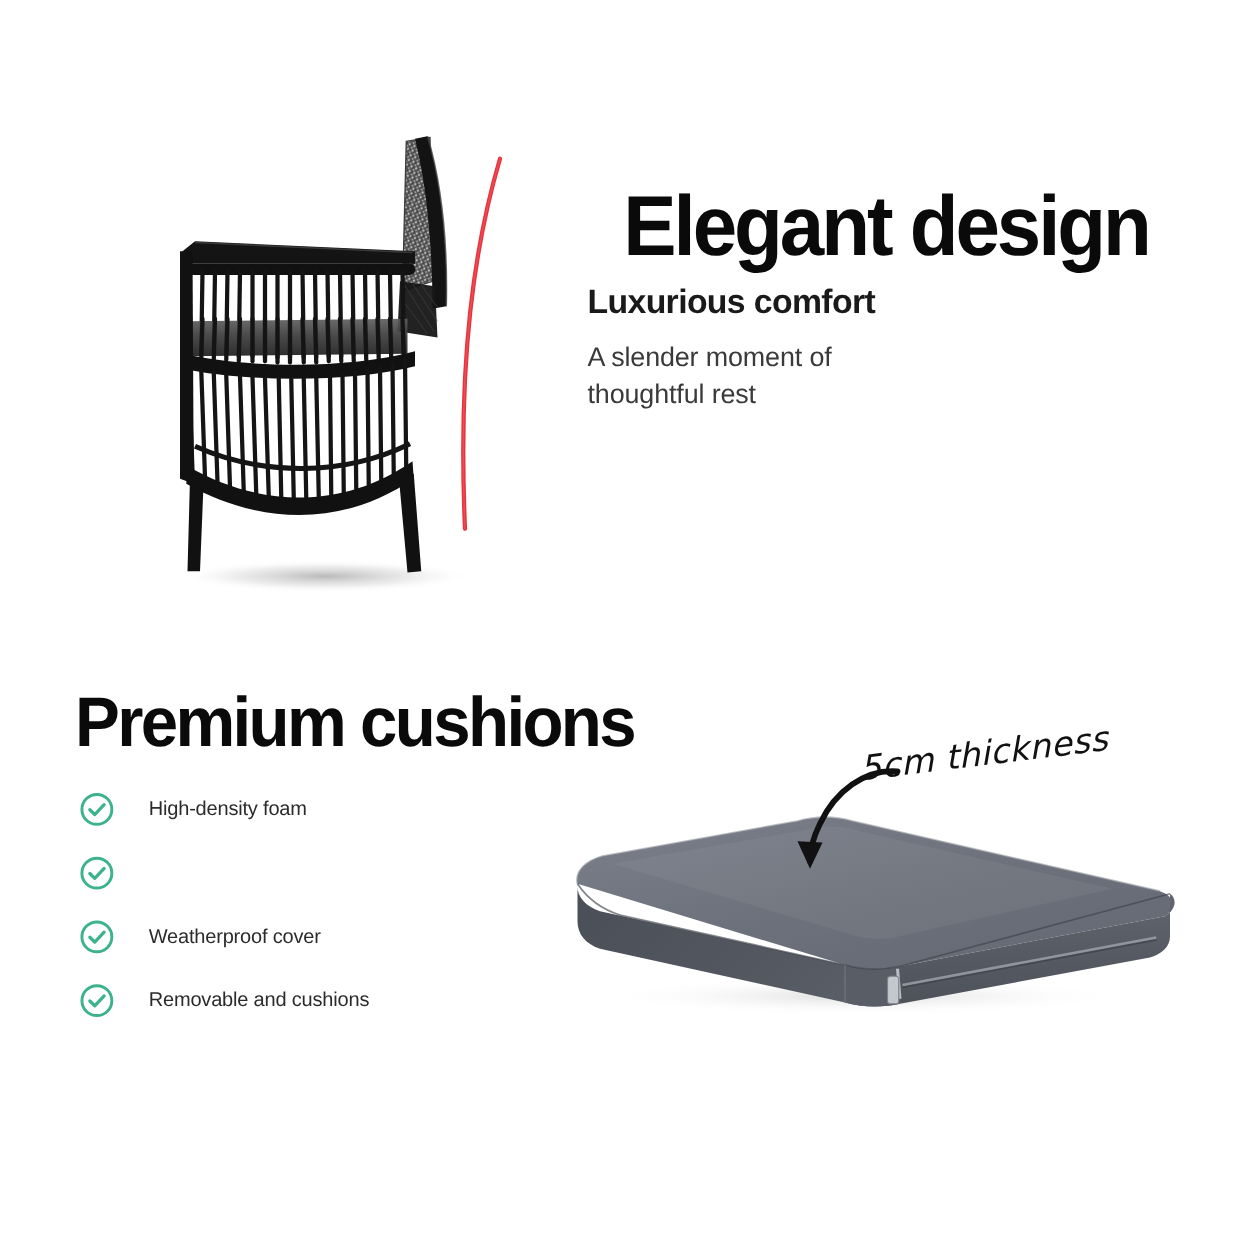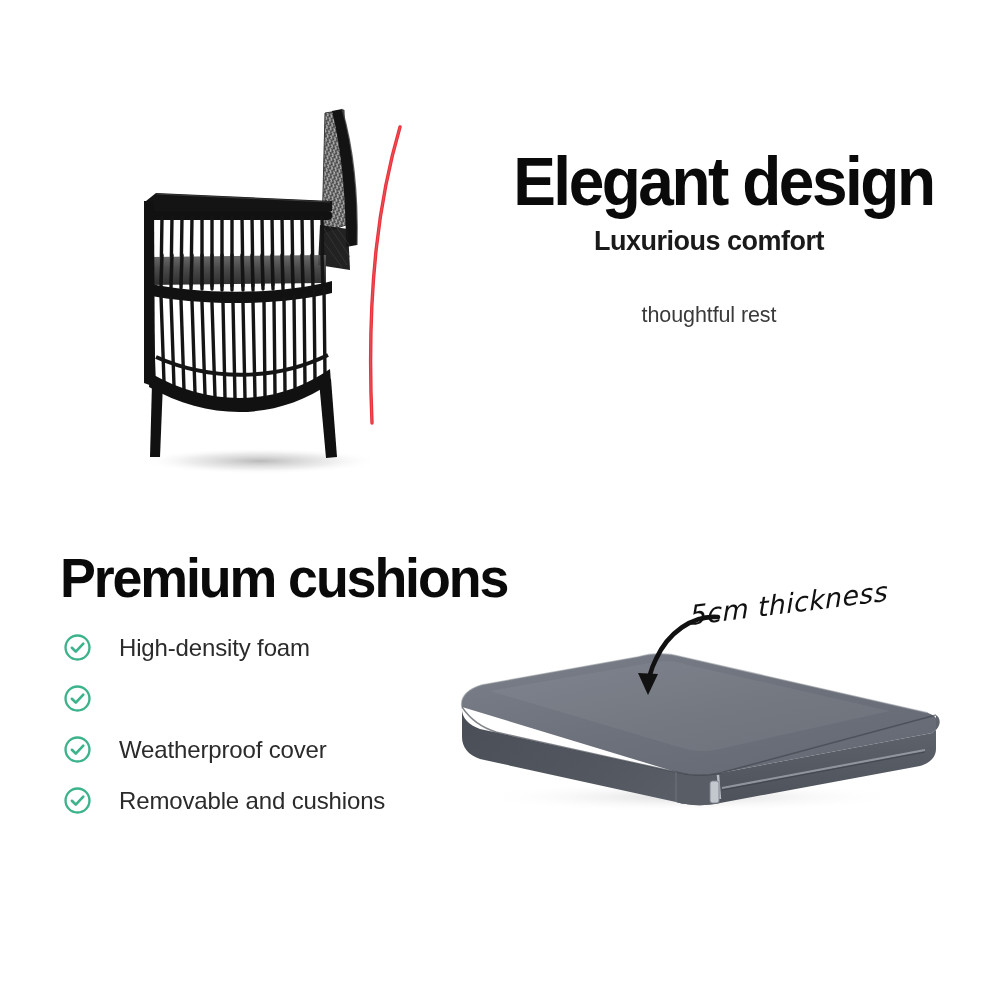--- a/index.html
+++ b/index.html
@@ -21,21 +21,21 @@
     inset: 0;
     background: #ffffff;
   }
 
   
   .headline-block {
     position: absolute;
     left: 470px;
     top: 148px;
     width: 478px;
-    text-align: center;
+    text-align: left;
   }
   .headline {
     font-family: "Liberation Sans", sans-serif;
     font-size: 68px;
     font-weight: 700;
     letter-spacing: -2.6px;
     line-height: 0.98;
     color: #0a0a0a;
     margin: 0;
     white-space: nowrap;
@@ -100,21 +100,21 @@
   }
   .check-icon {
     width: 29px;
     height: 29px;
     flex: 0 0 29px;
     margin-left: 3px;
   }
   .check-icon svg { display: block; width: 29px; height: 29px; }
   .feature-label {
     margin-left: 27px;
-    font-size: 24px;
+    font-size: 16px;
     font-weight: 300;
     color: #2b2b2b;
     letter-spacing: -0.15px;
     white-space: nowrap;
   }
 
   
   .cushion-stage {
     position: absolute;
     left: 420px;
@@ -280,21 +280,21 @@
         <path d="M290 22 C270 90, 256 180, 262 318" fill="none" stroke="#e8323c" stroke-width="3.4" stroke-linecap="round"></path>
         <path d="M290 22 C270 90, 256 180, 262 318" fill="none" stroke="#f0626a" stroke-width="1.2" stroke-linecap="round" opacity="0.55"></path>
       </g>
     </svg>
   </div>
 
   <div class="headline-block">
     <h1 class="headline">Elegant design</h1>
     <p class="subhead">Luxurious comfort</p>
     <p class="tagline">
-      <br>
+      <span>A slender moment of</span><br>
       <span>thoughtful rest</span>
     </p>
   </div>
 
   <h2 class="section2-title">Premium cushions</h2>
 
   <ul class="feature-list">
     <li class="feature-item">
       <span class="check-icon">
         <svg viewBox="0 0 32 32" xmlns="http://www.w3.org/2000/svg">

